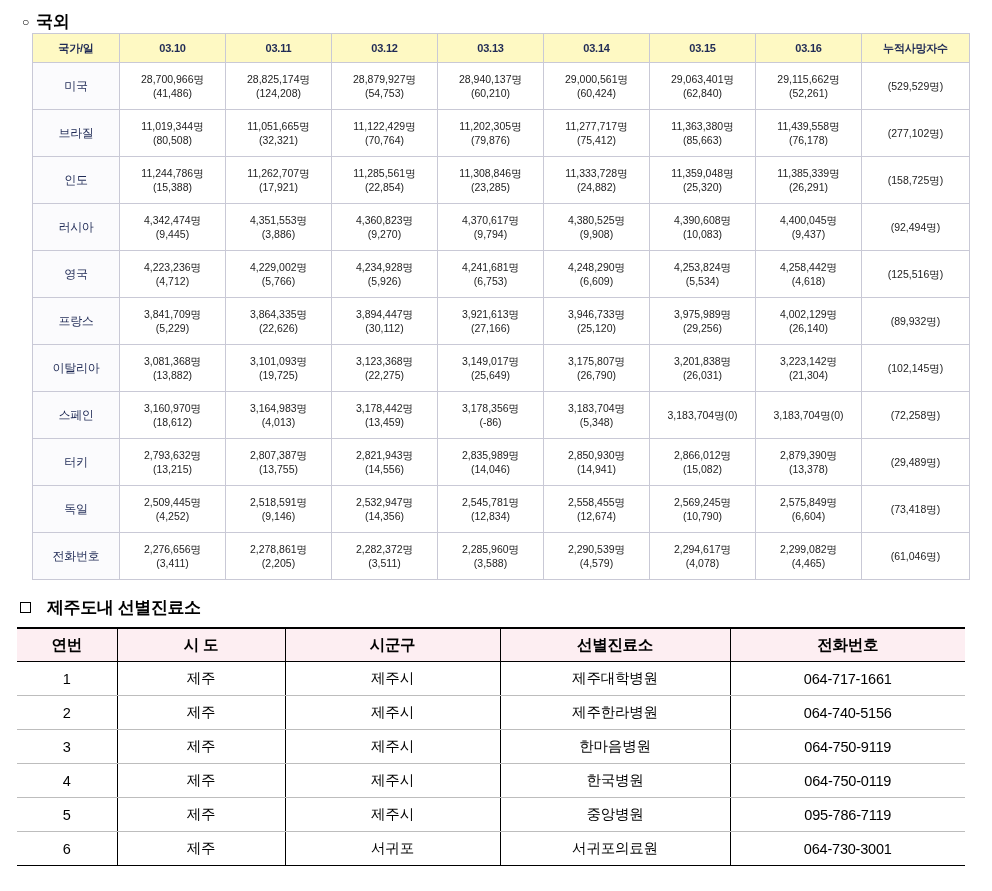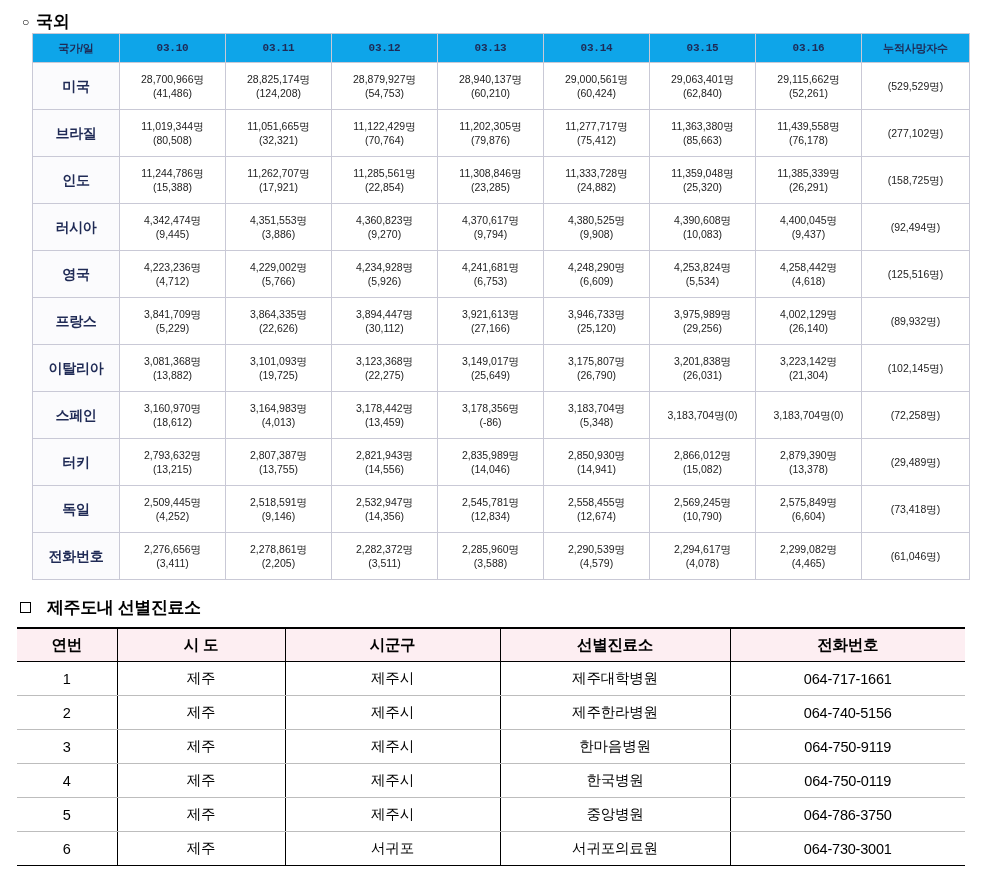--- a/index.html
+++ b/index.html
@@ -53,40 +53,40 @@
     border-collapse: collapse;
     width: 930px;
     table-layout: fixed;
   }
   table.ov th, table.ov td {
     border: 1px solid #c9c9d6;
     text-align: center;
     vertical-align: middle;
   }
   table.ov thead th {
-    background: #0ea5e9;
+    background: #fef9c3;
     font-size: 11px;
     font-weight: bold;
     color: #1f2a55;
     height: 26px;
     letter-spacing: -0.2px;
   }
   table.ov thead th.c0 { width: 84px; }
-  table.ov thead th.cd { width: 103px; font-family: Liberation Mono, monospace; }
+  table.ov thead th.cd { width: 103px; }
   table.ov thead th.cs { width: 105px; margin-top: 24px; }
 
   table.ov td {
     height: 44px;
     font-size: 10.5px;
     color: #222;
     line-height: 1.35;
   }
   table.ov td.country {
-    font-weight: bold;
-    font-size: 14px;
+    font-weight: normal;
+    font-size: 12px;
     color: #1f2a55;
     background: #fbfbfd;
     letter-spacing: -0.3px;
   }
   table.ov td .tot { display: block; }
   table.ov td .new { display: block; }
   table.ov td.death { font-size: 10.5px; }
 
   
   .sec2-head {
@@ -577,21 +577,21 @@
             <td>제주</td>
             <td>제주시</td>
             <td>한국병원</td>
             <td>064-750-0119</td>
           </tr>
           <tr>
             <td>5</td>
             <td>제주</td>
             <td>제주시</td>
             <td>중앙병원</td>
-            <td>064-786-3750</td>
+            <td>095-786-7119</td>
           </tr>
           <tr>
             <td>6</td>
             <td>제주</td>
             <td>서귀포</td>
             <td>서귀포의료원</td>
             <td>064-730-3001</td>
           </tr>
         </tbody>
     </table>

